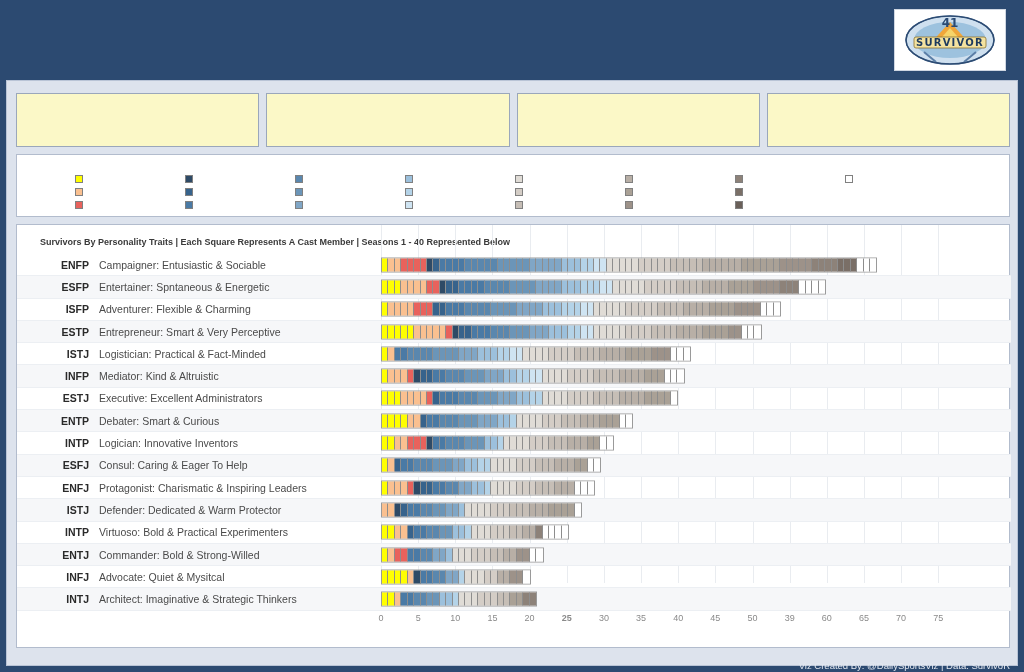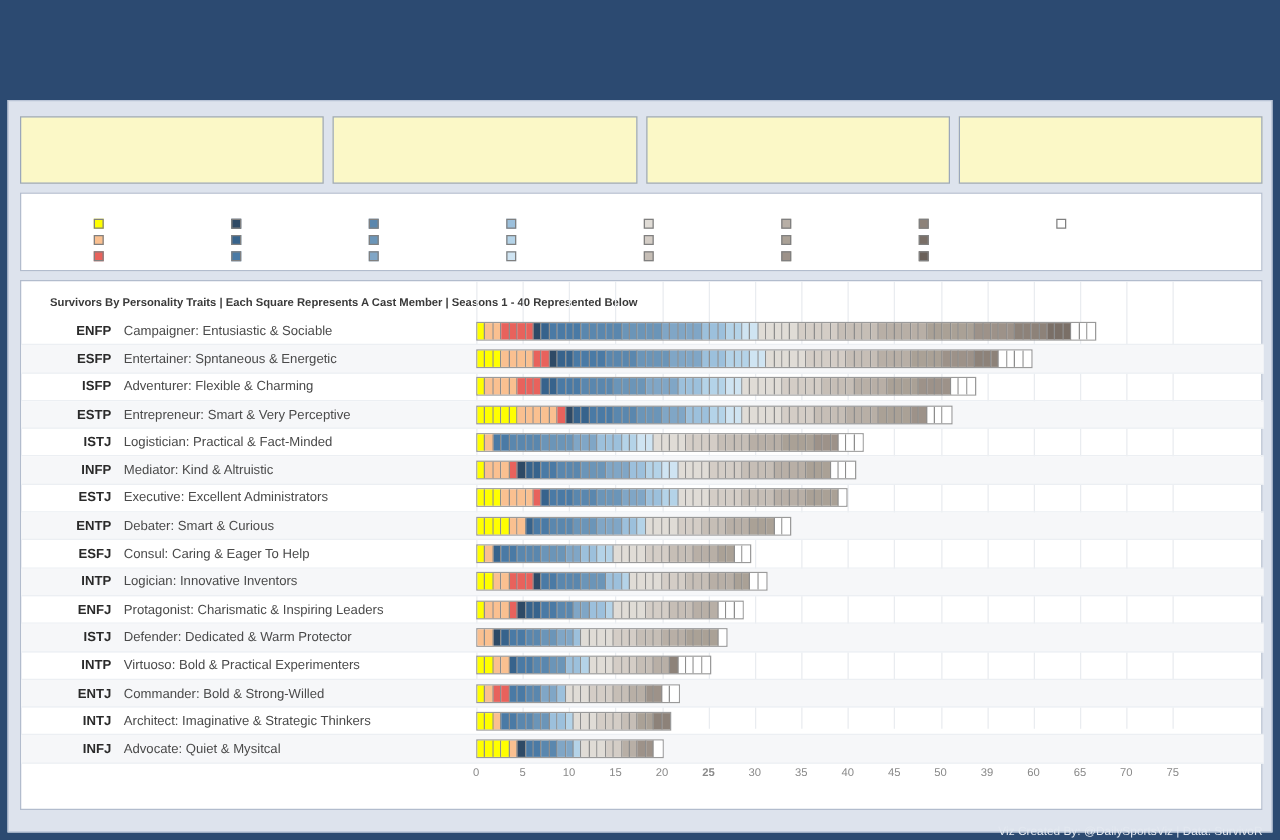--- a/index.html
+++ b/index.html
@@ -170,20 +170,33 @@
     position: absolute; right: 14px; bottom: 1px;
     font-size: 9.5px; color: #e3e8f0;
   }
 </style>
 </head>
 <body>
 
 <div id="dash">
 
   <div id="header">
+    <div id="logo-box">
+      <svg width="104" height="56" viewBox="0 0 104 56">
+        <ellipse cx="52" cy="28" rx="44" ry="24" fill="#cfe0ef" stroke="#3b5c85" stroke-width="1.5"></ellipse>
+        <ellipse cx="52" cy="28" rx="36" ry="18" fill="#9dc2de"></ellipse>
+        <path d="M30 34 L52 10 L74 34 Z" fill="#f0a63a"></path>
+        <path d="M36 34 L52 16 L68 34 Z" fill="#f6d46a"></path>
+        <text x="52" y="15" font-size="12" font-weight="bold" fill="#2a4a74" text-anchor="middle" font-family="DejaVu Sans, sans-serif">41</text>
+        <rect x="16" y="25" width="72" height="11" rx="2" fill="#f3e2a0" stroke="#8a7230" stroke-width="0.8"></rect>
+        <text x="52" y="34" font-size="10" font-weight="bold" fill="#1d3a5e" text-anchor="middle" letter-spacing="1.2" font-family="DejaVu Sans, sans-serif">SURVIVOR</text>
+        <path d="M26 40 L38 50 M78 40 L66 50" stroke="#5b7ea6" stroke-width="2" fill="none"></path>
+        <ellipse cx="52" cy="28" rx="44" ry="24" fill="none" stroke="#2c4a71" stroke-width="1.2"></ellipse>
+      </svg>
+    </div>
   </div>
 
   <div id="panel">
 
     <div id="kpis">
         <div class="kpi">
           <div class="kpi-label"></div>
           <div class="kpi-value"></div>
         </div>
         <div class="kpi">
@@ -819,60 +832,20 @@
               <div class="sq" title="ENTP — 6th voted out" style="background: rgb(184, 175, 166); width: 6.43px;"></div>
               <div class="sq" title="ENTP — 6th voted out" style="background: rgb(184, 175, 166); width: 6.43px;"></div>
               <div class="sq" title="ENTP — 5th voted out" style="background: rgb(170, 161, 150); width: 6.43px;"></div>
               <div class="sq" title="ENTP — 5th voted out" style="background: rgb(170, 161, 150); width: 6.43px;"></div>
               <div class="sq" title="ENTP — 5th voted out" style="background: rgb(170, 161, 150); width: 6.43px;"></div>
               <div class="sq" title="ENTP — Other" style="background: rgb(255, 255, 255); width: 6.43px;"></div>
               <div class="sq" title="ENTP — Other" style="background: rgb(255, 255, 255); width: 6.43px;"></div>
             </div>
           </div>
           <div class="row">
-            <div class="row-code">ESFJ</div>
-            <div class="row-desc">Consul: Caring &amp; Eager To Help</div>
-            <div class="squares">
-              <div class="sq" title="ESFJ — Sole Survivor" style="background: rgb(255, 255, 0); width: 6.43px;"></div>
-              <div class="sq" title="ESFJ — Runner Up" style="background: rgb(250, 192, 144); width: 6.43px;"></div>
-              <div class="sq" title="ESFJ — 17th voted out" style="background: rgb(55, 99, 140); width: 6.43px;"></div>
-              <div class="sq" title="ESFJ — 16th voted out" style="background: rgb(74, 122, 165); width: 6.43px;"></div>
-              <div class="sq" title="ESFJ — 16th voted out" style="background: rgb(74, 122, 165); width: 6.43px;"></div>
-              <div class="sq" title="ESFJ — 15th voted out" style="background: rgb(90, 135, 174); width: 6.43px;"></div>
-              <div class="sq" title="ESFJ — 15th voted out" style="background: rgb(90, 135, 174); width: 6.43px;"></div>
-              <div class="sq" title="ESFJ — 15th voted out" style="background: rgb(90, 135, 174); width: 6.43px;"></div>
-              <div class="sq" title="ESFJ — 14th voted out" style="background: rgb(107, 149, 184); width: 6.43px;"></div>
-              <div class="sq" title="ESFJ — 14th voted out" style="background: rgb(107, 149, 184); width: 6.43px;"></div>
-              <div class="sq" title="ESFJ — 14th voted out" style="background: rgb(107, 149, 184); width: 6.43px;"></div>
-              <div class="sq" title="ESFJ — 13th voted out" style="background: rgb(128, 166, 198); width: 6.43px;"></div>
-              <div class="sq" title="ESFJ — 13th voted out" style="background: rgb(128, 166, 198); width: 6.43px;"></div>
-              <div class="sq" title="ESFJ — 12th voted out" style="background: rgb(156, 192, 220); width: 6.43px;"></div>
-              <div class="sq" title="ESFJ — 12th voted out" style="background: rgb(156, 192, 220); width: 6.43px;"></div>
-              <div class="sq" title="ESFJ — 11th voted out" style="background: rgb(180, 211, 232); width: 6.43px;"></div>
-              <div class="sq" title="ESFJ — 11th voted out" style="background: rgb(180, 211, 232); width: 6.43px;"></div>
-              <div class="sq" title="ESFJ — 9th voted out" style="background: rgb(224, 220, 214); width: 6.43px;"></div>
-              <div class="sq" title="ESFJ — 9th voted out" style="background: rgb(224, 220, 214); width: 6.43px;"></div>
-              <div class="sq" title="ESFJ — 9th voted out" style="background: rgb(224, 220, 214); width: 6.43px;"></div>
-              <div class="sq" title="ESFJ — 9th voted out" style="background: rgb(224, 220, 214); width: 6.43px;"></div>
-              <div class="sq" title="ESFJ — 8th voted out" style="background: rgb(212, 205, 198); width: 6.43px;"></div>
-              <div class="sq" title="ESFJ — 8th voted out" style="background: rgb(212, 205, 198); width: 6.43px;"></div>
-              <div class="sq" title="ESFJ — 8th voted out" style="background: rgb(212, 205, 198); width: 6.43px;"></div>
-              <div class="sq" title="ESFJ — 7th voted out" style="background: rgb(198, 190, 182); width: 6.43px;"></div>
-              <div class="sq" title="ESFJ — 7th voted out" style="background: rgb(198, 190, 182); width: 6.43px;"></div>
-              <div class="sq" title="ESFJ — 7th voted out" style="background: rgb(198, 190, 182); width: 6.43px;"></div>
-              <div class="sq" title="ESFJ — 6th voted out" style="background: rgb(184, 175, 166); width: 6.43px;"></div>
-              <div class="sq" title="ESFJ — 6th voted out" style="background: rgb(184, 175, 166); width: 6.43px;"></div>
-              <div class="sq" title="ESFJ — 6th voted out" style="background: rgb(184, 175, 166); width: 6.43px;"></div>
-              <div class="sq" title="ESFJ — 5th voted out" style="background: rgb(170, 161, 150); width: 6.43px;"></div>
-              <div class="sq" title="ESFJ — 5th voted out" style="background: rgb(170, 161, 150); width: 6.43px;"></div>
-              <div class="sq" title="ESFJ — Other" style="background: rgb(255, 255, 255); width: 6.43px;"></div>
-              <div class="sq" title="ESFJ — Other" style="background: rgb(255, 255, 255); width: 6.43px;"></div>
-            </div>
-          </div>
-          <div class="row">
             <div class="row-code">INTP</div>
             <div class="row-desc">Logician: Innovative Inventors</div>
             <div class="squares">
               <div class="sq" title="INTP — Sole Survivor" style="background: rgb(255, 255, 0); width: 6.43px;"></div>
               <div class="sq" title="INTP — Sole Survivor" style="background: rgb(255, 255, 0); width: 6.43px;"></div>
               <div class="sq" title="INTP — Runner Up" style="background: rgb(250, 192, 144); width: 6.43px;"></div>
               <div class="sq" title="INTP — Runner Up" style="background: rgb(250, 192, 144); width: 6.43px;"></div>
               <div class="sq" title="INTP — 2nd runner-up" style="background: rgb(232, 98, 92); width: 6.43px;"></div>
               <div class="sq" title="INTP — 2nd runner-up" style="background: rgb(232, 98, 92); width: 6.43px;"></div>
               <div class="sq" title="INTP — 2nd runner-up" style="background: rgb(232, 98, 92); width: 6.43px;"></div>
@@ -901,20 +874,60 @@
               <div class="sq" title="INTP — 6th voted out" style="background: rgb(184, 175, 166); width: 6.43px;"></div>
               <div class="sq" title="INTP — 6th voted out" style="background: rgb(184, 175, 166); width: 6.43px;"></div>
               <div class="sq" title="INTP — 6th voted out" style="background: rgb(184, 175, 166); width: 6.43px;"></div>
               <div class="sq" title="INTP — 5th voted out" style="background: rgb(170, 161, 150); width: 6.43px;"></div>
               <div class="sq" title="INTP — 5th voted out" style="background: rgb(170, 161, 150); width: 6.43px;"></div>
               <div class="sq" title="INTP — Other" style="background: rgb(255, 255, 255); width: 6.43px;"></div>
               <div class="sq" title="INTP — Other" style="background: rgb(255, 255, 255); width: 6.43px;"></div>
             </div>
           </div>
           <div class="row">
+            <div class="row-code">ESFJ</div>
+            <div class="row-desc">Consul: Caring &amp; Eager To Help</div>
+            <div class="squares">
+              <div class="sq" title="ESFJ — Sole Survivor" style="background: rgb(255, 255, 0); width: 6.43px;"></div>
+              <div class="sq" title="ESFJ — Runner Up" style="background: rgb(250, 192, 144); width: 6.43px;"></div>
+              <div class="sq" title="ESFJ — 17th voted out" style="background: rgb(55, 99, 140); width: 6.43px;"></div>
+              <div class="sq" title="ESFJ — 16th voted out" style="background: rgb(74, 122, 165); width: 6.43px;"></div>
+              <div class="sq" title="ESFJ — 16th voted out" style="background: rgb(74, 122, 165); width: 6.43px;"></div>
+              <div class="sq" title="ESFJ — 15th voted out" style="background: rgb(90, 135, 174); width: 6.43px;"></div>
+              <div class="sq" title="ESFJ — 15th voted out" style="background: rgb(90, 135, 174); width: 6.43px;"></div>
+              <div class="sq" title="ESFJ — 15th voted out" style="background: rgb(90, 135, 174); width: 6.43px;"></div>
+              <div class="sq" title="ESFJ — 14th voted out" style="background: rgb(107, 149, 184); width: 6.43px;"></div>
+              <div class="sq" title="ESFJ — 14th voted out" style="background: rgb(107, 149, 184); width: 6.43px;"></div>
+              <div class="sq" title="ESFJ — 14th voted out" style="background: rgb(107, 149, 184); width: 6.43px;"></div>
+              <div class="sq" title="ESFJ — 13th voted out" style="background: rgb(128, 166, 198); width: 6.43px;"></div>
+              <div class="sq" title="ESFJ — 13th voted out" style="background: rgb(128, 166, 198); width: 6.43px;"></div>
+              <div class="sq" title="ESFJ — 12th voted out" style="background: rgb(156, 192, 220); width: 6.43px;"></div>
+              <div class="sq" title="ESFJ — 12th voted out" style="background: rgb(156, 192, 220); width: 6.43px;"></div>
+              <div class="sq" title="ESFJ — 11th voted out" style="background: rgb(180, 211, 232); width: 6.43px;"></div>
+              <div class="sq" title="ESFJ — 11th voted out" style="background: rgb(180, 211, 232); width: 6.43px;"></div>
+              <div class="sq" title="ESFJ — 9th voted out" style="background: rgb(224, 220, 214); width: 6.43px;"></div>
+              <div class="sq" title="ESFJ — 9th voted out" style="background: rgb(224, 220, 214); width: 6.43px;"></div>
+              <div class="sq" title="ESFJ — 9th voted out" style="background: rgb(224, 220, 214); width: 6.43px;"></div>
+              <div class="sq" title="ESFJ — 9th voted out" style="background: rgb(224, 220, 214); width: 6.43px;"></div>
+              <div class="sq" title="ESFJ — 8th voted out" style="background: rgb(212, 205, 198); width: 6.43px;"></div>
+              <div class="sq" title="ESFJ — 8th voted out" style="background: rgb(212, 205, 198); width: 6.43px;"></div>
+              <div class="sq" title="ESFJ — 8th voted out" style="background: rgb(212, 205, 198); width: 6.43px;"></div>
+              <div class="sq" title="ESFJ — 7th voted out" style="background: rgb(198, 190, 182); width: 6.43px;"></div>
+              <div class="sq" title="ESFJ — 7th voted out" style="background: rgb(198, 190, 182); width: 6.43px;"></div>
+              <div class="sq" title="ESFJ — 7th voted out" style="background: rgb(198, 190, 182); width: 6.43px;"></div>
+              <div class="sq" title="ESFJ — 6th voted out" style="background: rgb(184, 175, 166); width: 6.43px;"></div>
+              <div class="sq" title="ESFJ — 6th voted out" style="background: rgb(184, 175, 166); width: 6.43px;"></div>
+              <div class="sq" title="ESFJ — 6th voted out" style="background: rgb(184, 175, 166); width: 6.43px;"></div>
+              <div class="sq" title="ESFJ — 5th voted out" style="background: rgb(170, 161, 150); width: 6.43px;"></div>
+              <div class="sq" title="ESFJ — 5th voted out" style="background: rgb(170, 161, 150); width: 6.43px;"></div>
+              <div class="sq" title="ESFJ — Other" style="background: rgb(255, 255, 255); width: 6.43px;"></div>
+              <div class="sq" title="ESFJ — Other" style="background: rgb(255, 255, 255); width: 6.43px;"></div>
+            </div>
+          </div>
+          <div class="row">
             <div class="row-code">ENFJ</div>
             <div class="row-desc">Protagonist: Charismatic &amp; Inspiring Leaders</div>
             <div class="squares">
               <div class="sq" title="ENFJ — Sole Survivor" style="background: rgb(255, 255, 0); width: 6.43px;"></div>
               <div class="sq" title="ENFJ — Runner Up" style="background: rgb(250, 192, 144); width: 6.43px;"></div>
               <div class="sq" title="ENFJ — Runner Up" style="background: rgb(250, 192, 144); width: 6.43px;"></div>
               <div class="sq" title="ENFJ — Runner Up" style="background: rgb(250, 192, 144); width: 6.43px;"></div>
               <div class="sq" title="ENFJ — 2nd runner-up" style="background: rgb(232, 98, 92); width: 6.43px;"></div>
               <div class="sq" title="ENFJ — 18th voted out" style="background: rgb(46, 74, 102); width: 6.43px;"></div>
               <div class="sq" title="ENFJ — 17th voted out" style="background: rgb(55, 99, 140); width: 6.43px;"></div>
@@ -1043,20 +1056,49 @@
               <div class="sq" title="ENTJ — 7th voted out" style="background: rgb(198, 190, 182); width: 6.43px;"></div>
               <div class="sq" title="ENTJ — 6th voted out" style="background: rgb(184, 175, 166); width: 6.43px;"></div>
               <div class="sq" title="ENTJ — 6th voted out" style="background: rgb(184, 175, 166); width: 6.43px;"></div>
               <div class="sq" title="ENTJ — 4th voted out" style="background: rgb(157, 146, 137); width: 6.43px;"></div>
               <div class="sq" title="ENTJ — 4th voted out" style="background: rgb(157, 146, 137); width: 6.43px;"></div>
               <div class="sq" title="ENTJ — Other" style="background: rgb(255, 255, 255); width: 6.43px;"></div>
               <div class="sq" title="ENTJ — Other" style="background: rgb(255, 255, 255); width: 6.43px;"></div>
             </div>
           </div>
           <div class="row">
+            <div class="row-code">INFJ</div>
+            <div class="row-desc">Advocate: Quiet &amp; Mysitcal</div>
+            <div class="squares">
+              <div class="sq" title="INFJ — Sole Survivor" style="background: rgb(255, 255, 0); width: 6.43px;"></div>
+              <div class="sq" title="INFJ — Sole Survivor" style="background: rgb(255, 255, 0); width: 6.43px;"></div>
+              <div class="sq" title="INFJ — Sole Survivor" style="background: rgb(255, 255, 0); width: 6.43px;"></div>
+              <div class="sq" title="INFJ — Sole Survivor" style="background: rgb(255, 255, 0); width: 6.43px;"></div>
+              <div class="sq" title="INFJ — Runner Up" style="background: rgb(250, 192, 144); width: 6.43px;"></div>
+              <div class="sq" title="INFJ — 18th voted out" style="background: rgb(46, 74, 102); width: 6.43px;"></div>
+              <div class="sq" title="INFJ — 16th voted out" style="background: rgb(74, 122, 165); width: 6.43px;"></div>
+              <div class="sq" title="INFJ — 16th voted out" style="background: rgb(74, 122, 165); width: 6.43px;"></div>
+              <div class="sq" title="INFJ — 15th voted out" style="background: rgb(90, 135, 174); width: 6.43px;"></div>
+              <div class="sq" title="INFJ — 15th voted out" style="background: rgb(90, 135, 174); width: 6.43px;"></div>
+              <div class="sq" title="INFJ — 13th voted out" style="background: rgb(128, 166, 198); width: 6.43px;"></div>
+              <div class="sq" title="INFJ — 13th voted out" style="background: rgb(128, 166, 198); width: 6.43px;"></div>
+              <div class="sq" title="INFJ — 11th voted out" style="background: rgb(180, 211, 232); width: 6.43px;"></div>
+              <div class="sq" title="INFJ — 9th voted out" style="background: rgb(224, 220, 214); width: 6.43px;"></div>
+              <div class="sq" title="INFJ — 9th voted out" style="background: rgb(224, 220, 214); width: 6.43px;"></div>
+              <div class="sq" title="INFJ — 9th voted out" style="background: rgb(224, 220, 214); width: 6.43px;"></div>
+              <div class="sq" title="INFJ — 8th voted out" style="background: rgb(212, 205, 198); width: 6.43px;"></div>
+              <div class="sq" title="INFJ — 8th voted out" style="background: rgb(212, 205, 198); width: 6.43px;"></div>
+              <div class="sq" title="INFJ — 6th voted out" style="background: rgb(184, 175, 166); width: 6.43px;"></div>
+              <div class="sq" title="INFJ — 6th voted out" style="background: rgb(184, 175, 166); width: 6.43px;"></div>
+              <div class="sq" title="INFJ — 4th voted out" style="background: rgb(157, 146, 137); width: 6.43px;"></div>
+              <div class="sq" title="INFJ — 4th voted out" style="background: rgb(157, 146, 137); width: 6.43px;"></div>
+              <div class="sq" title="INFJ — Other" style="background: rgb(255, 255, 255); width: 6.43px;"></div>
+            </div>
+          </div>
+          <div class="row">
             <div class="row-code">INTJ</div>
             <div class="row-desc">Architect: Imaginative &amp; Strategic Thinkers</div>
             <div class="squares">
               <div class="sq" title="INTJ — Sole Survivor" style="background: rgb(255, 255, 0); width: 6.43px;"></div>
               <div class="sq" title="INTJ — Sole Survivor" style="background: rgb(255, 255, 0); width: 6.43px;"></div>
               <div class="sq" title="INTJ — Runner Up" style="background: rgb(250, 192, 144); width: 6.43px;"></div>
               <div class="sq" title="INTJ — 16th voted out" style="background: rgb(74, 122, 165); width: 6.43px;"></div>
               <div class="sq" title="INTJ — 16th voted out" style="background: rgb(74, 122, 165); width: 6.43px;"></div>
               <div class="sq" title="INTJ — 15th voted out" style="background: rgb(90, 135, 174); width: 6.43px;"></div>
               <div class="sq" title="INTJ — 15th voted out" style="background: rgb(90, 135, 174); width: 6.43px;"></div>
@@ -1072,49 +1114,20 @@
               <div class="sq" title="INTJ — 8th voted out" style="background: rgb(212, 205, 198); width: 6.43px;"></div>
               <div class="sq" title="INTJ — 8th voted out" style="background: rgb(212, 205, 198); width: 6.43px;"></div>
               <div class="sq" title="INTJ — 7th voted out" style="background: rgb(198, 190, 182); width: 6.43px;"></div>
               <div class="sq" title="INTJ — 7th voted out" style="background: rgb(198, 190, 182); width: 6.43px;"></div>
               <div class="sq" title="INTJ — 5th voted out" style="background: rgb(170, 161, 150); width: 6.43px;"></div>
               <div class="sq" title="INTJ — 5th voted out" style="background: rgb(170, 161, 150); width: 6.43px;"></div>
               <div class="sq" title="INTJ — 3rd voted out" style="background: rgb(141, 130, 121); width: 6.43px;"></div>
               <div class="sq" title="INTJ — 3rd voted out" style="background: rgb(141, 130, 121); width: 6.43px;"></div>
             </div>
           </div>
-          <div class="row">
-            <div class="row-code">INFJ</div>
-            <div class="row-desc">Advocate: Quiet &amp; Mysitcal</div>
-            <div class="squares">
-              <div class="sq" title="INFJ — Sole Survivor" style="background: rgb(255, 255, 0); width: 6.43px;"></div>
-              <div class="sq" title="INFJ — Sole Survivor" style="background: rgb(255, 255, 0); width: 6.43px;"></div>
-              <div class="sq" title="INFJ — Sole Survivor" style="background: rgb(255, 255, 0); width: 6.43px;"></div>
-              <div class="sq" title="INFJ — Sole Survivor" style="background: rgb(255, 255, 0); width: 6.43px;"></div>
-              <div class="sq" title="INFJ — Runner Up" style="background: rgb(250, 192, 144); width: 6.43px;"></div>
-              <div class="sq" title="INFJ — 18th voted out" style="background: rgb(46, 74, 102); width: 6.43px;"></div>
-              <div class="sq" title="INFJ — 16th voted out" style="background: rgb(74, 122, 165); width: 6.43px;"></div>
-              <div class="sq" title="INFJ — 16th voted out" style="background: rgb(74, 122, 165); width: 6.43px;"></div>
-              <div class="sq" title="INFJ — 15th voted out" style="background: rgb(90, 135, 174); width: 6.43px;"></div>
-              <div class="sq" title="INFJ — 15th voted out" style="background: rgb(90, 135, 174); width: 6.43px;"></div>
-              <div class="sq" title="INFJ — 13th voted out" style="background: rgb(128, 166, 198); width: 6.43px;"></div>
-              <div class="sq" title="INFJ — 13th voted out" style="background: rgb(128, 166, 198); width: 6.43px;"></div>
-              <div class="sq" title="INFJ — 11th voted out" style="background: rgb(180, 211, 232); width: 6.43px;"></div>
-              <div class="sq" title="INFJ — 9th voted out" style="background: rgb(224, 220, 214); width: 6.43px;"></div>
-              <div class="sq" title="INFJ — 9th voted out" style="background: rgb(224, 220, 214); width: 6.43px;"></div>
-              <div class="sq" title="INFJ — 9th voted out" style="background: rgb(224, 220, 214); width: 6.43px;"></div>
-              <div class="sq" title="INFJ — 8th voted out" style="background: rgb(212, 205, 198); width: 6.43px;"></div>
-              <div class="sq" title="INFJ — 8th voted out" style="background: rgb(212, 205, 198); width: 6.43px;"></div>
-              <div class="sq" title="INFJ — 6th voted out" style="background: rgb(184, 175, 166); width: 6.43px;"></div>
-              <div class="sq" title="INFJ — 6th voted out" style="background: rgb(184, 175, 166); width: 6.43px;"></div>
-              <div class="sq" title="INFJ — 4th voted out" style="background: rgb(157, 146, 137); width: 6.43px;"></div>
-              <div class="sq" title="INFJ — 4th voted out" style="background: rgb(157, 146, 137); width: 6.43px;"></div>
-              <div class="sq" title="INFJ — Other" style="background: rgb(255, 255, 255); width: 6.43px;"></div>
-            </div>
-          </div>
         </div>
       <div id="axis">
           <div class="tick" style="left: 0px;">0</div>
           <div class="tick" style="left: 37.15px;">5</div>
           <div class="tick" style="left: 74.3px;">10</div>
           <div class="tick" style="left: 111.45px;">15</div>
           <div class="tick" style="left: 148.6px;">20</div>
           <div class="tick" style="left: 185.75px; font-weight: bold;">25</div>
           <div class="tick" style="left: 222.9px;">30</div>
           <div class="tick" style="left: 260.05px;">35</div>

